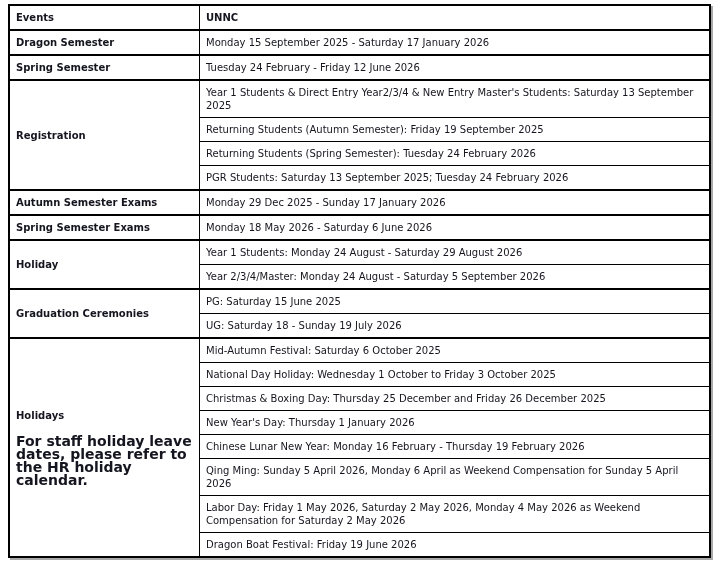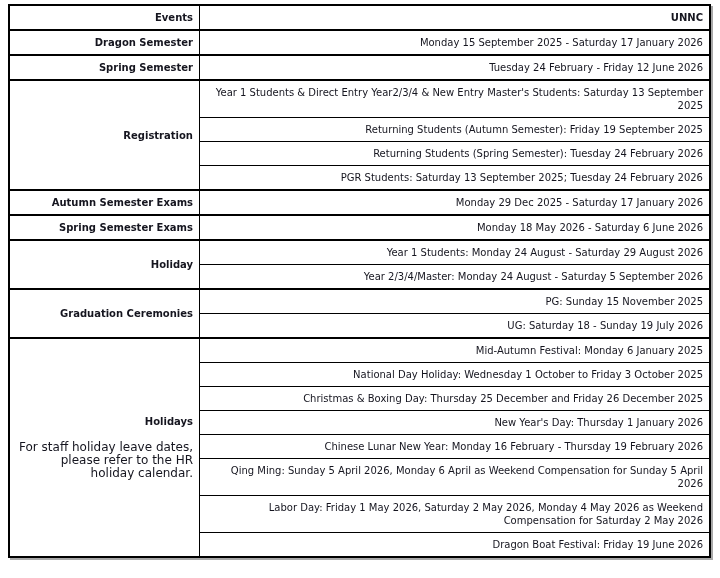--- a/index.html
+++ b/index.html
@@ -29,21 +29,21 @@
     border: 2px solid #000000;
     box-shadow: 2px 2px 0 #a8a8a8;
   }
   table.calendar th,
   table.calendar td {
     border: 1px solid #000000;
     font-size: 10px;
     line-height: 13px;
     padding: 5px 6px;
     vertical-align: middle;
-    text-align: right;
+    text-align: left;
     word-wrap: break-word;
   }
   th.col-events {
     width: 177px;
     font-weight: bold;
     font-size: 10.5px;
     border-right: 2px solid #000000;
     border-bottom: 2px solid #000000;
   }
   th.col-unnc {
@@ -58,22 +58,22 @@
     border-right: 2px solid #000000;
     vertical-align: middle;
   }
   td.value {
     font-weight: normal;
   }
   tr.group-start td {
     border-top: 2px solid #000000;
   }
   .event-note {
-    font-weight: normal;
-    font-size: 12px;
+    font-weight: bold;
+    font-size: 14px;
     margin-top: 13px;
   }
 </style>
 </head>
 <body>
 
 <div class="wrap">
 
   <table class="calendar">
     <thead>
@@ -107,52 +107,52 @@
         <tr>
           <td class="value">Returning Students (Spring Semester): Tuesday 24 February 2026</td>
         </tr>
         <tr>
           <td class="value">PGR Students: Saturday 13 September 2025; Tuesday 24 February 2026</td>
         </tr>
         <tr class="group-start">
           <td class="event" rowspan="1">
             <div>Autumn Semester Exams</div>
           </td>
-          <td class="value">Monday 29 Dec 2025 - Saturday 17 January 2026</td>
+          <td class="value">Monday 29 Dec 2025 - Sunday 17 January 2026</td>
         </tr>
         <tr class="group-start">
           <td class="event" rowspan="1">
             <div>Spring Semester Exams</div>
           </td>
           <td class="value">Monday 18 May 2026 - Saturday 6 June 2026</td>
         </tr>
         <tr class="group-start">
           <td class="event" rowspan="2">
             <div>Holiday</div>
           </td>
           <td class="value">Year 1 Students: Monday 24 August - Saturday 29 August 2026</td>
         </tr>
         <tr>
           <td class="value">Year 2/3/4/Master: Monday 24 August - Saturday 5 September 2026</td>
         </tr>
         <tr class="group-start">
           <td class="event" rowspan="2">
             <div>Graduation Ceremonies</div>
           </td>
-          <td class="value">PG: Sunday 15 November 2025</td>
+          <td class="value">PG: Saturday 15 June 2025</td>
         </tr>
         <tr>
           <td class="value">UG: Saturday 18 - Sunday 19 July 2026</td>
         </tr>
         <tr class="group-start">
           <td class="event" rowspan="8">
             <div>Holidays</div>
             <div class="event-note">For staff holiday leave dates, please refer to the HR holiday calendar.</div>
           </td>
-          <td class="value">Mid-Autumn Festival: Monday 6 January 2025</td>
+          <td class="value">Mid-Autumn Festival: Saturday 6 October 2025</td>
         </tr>
         <tr>
           <td class="value">National Day Holiday: Wednesday 1 October to Friday 3 October 2025</td>
         </tr>
         <tr>
           <td class="value">Christmas &amp; Boxing Day: Thursday 25 December and Friday 26 December 2025</td>
         </tr>
         <tr>
           <td class="value">New Year's Day: Thursday 1 January 2026</td>
         </tr>

